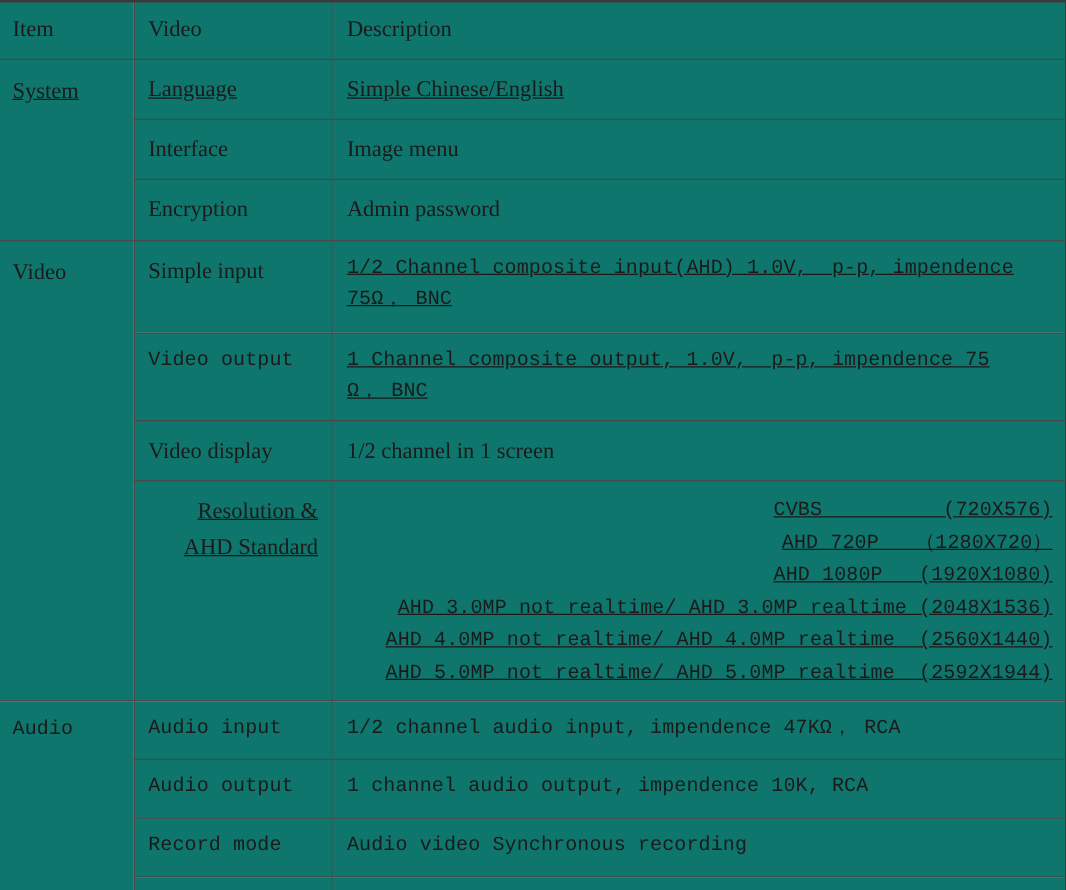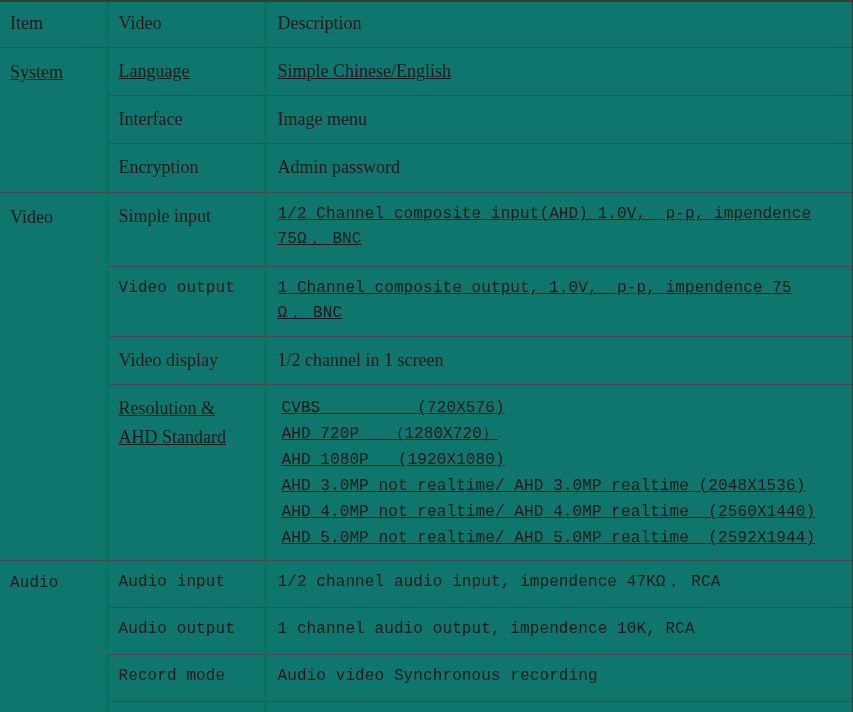--- a/index.html
+++ b/index.html
@@ -98,21 +98,21 @@
   .redtext { color: #d42020; }
 
   
   .h-hdr   { height: 43px; }
   .h-sys1  { height: 47px; text-decoration: underline; }
   .h-sys2  { height: 38px; }
   .h-sys3  { height: 38px; }
   .h-vin   { height: 74px; }
   .h-vout  { height: 51px; margin-left: 36px; }
   .h-vdisp { height: 43px; }
-  .h-res   { height: 166px; }
+  .h-res   { height: 166px; text-align: right; }
   .h-aud   { height: 47px; }
   .h-audlast { height: 64px; }
 </style>
 </head>
 <body>
 
 <table id="spec-table">
   <colgroup>
     <col class="c-item">
     <col class="c-data">

